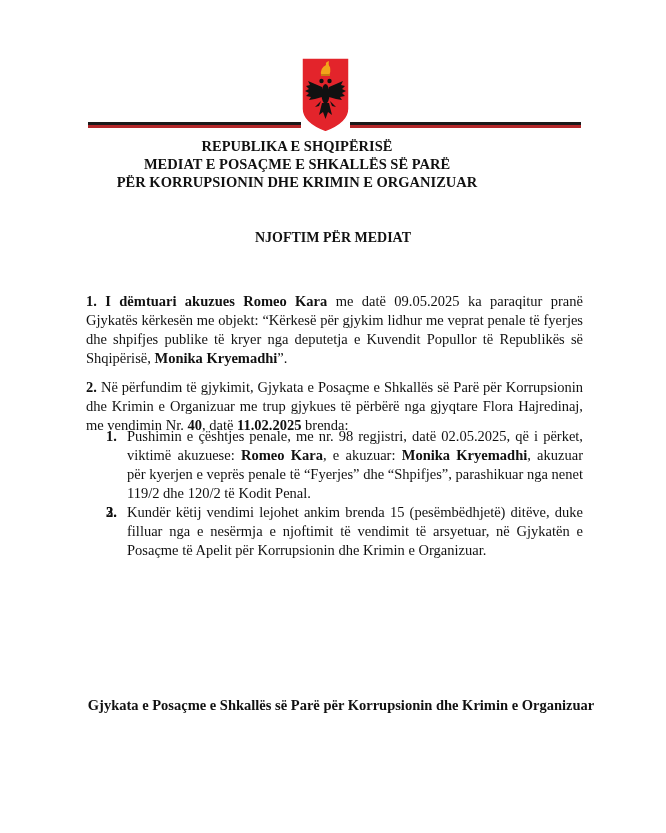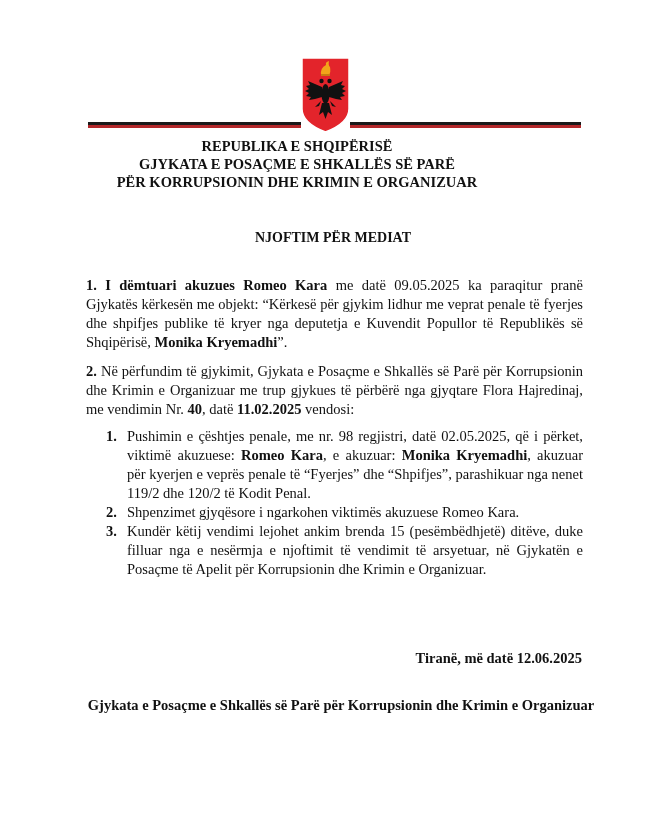--- a/index.html
+++ b/index.html
@@ -16,21 +16,21 @@
     .emblem { position: absolute; left: 300px; top: 57px; width: 51px; height: 76px; }
 
     .hdr { position: absolute; left: 0; width: 594px; text-align: center;
            font-weight: bold; font-size: 14.5px; line-height: 18px; }
     .hdr1 { top: 137px; }
 
     .title { position: absolute; top: 230px; left: 0; width: 666px; text-align: center;
              font-weight: bold; font-size: 14px; }
 
     .para { position: absolute; left: 86px; width: 497px; font-size: 14.5px; line-height: 19px;
-            text-align: justify; }
+            text-align: justify; margin-top: 16px; }
     .p1 { top: 276px; }
     .p2 { top: 362px; }
     b { font-weight: bold; }
     .last-line { text-align-last: left; }
 
     .list { position: absolute; left: 106px; width: 477px; top: 427px; font-size: 14.5px; line-height: 19px; }
     .li { position: relative; padding-left: 21px; text-align: justify; }
     .li .num { position: absolute; left: 0; top: 0; font-weight: bold; }
 
     .date { position: absolute; top: 650px; right: 84px; font-weight: bold; font-size: 14.5px; }
@@ -64,39 +64,38 @@
       <path d="M22 30 L8 24 L10 28 L6 29 L9 32 L5 34 L9 36 L6 39 L11 40 L9 43 L15 42 L22 40 Z"></path>
       <path d="M29 30 L43 24 L41 28 L45 29 L42 32 L46 34 L42 36 L45 39 L40 40 L42 43 L36 42 L29 40 Z"></path>
       <path d="M22 46 L19 58 L23 55 L25.5 62 L28 55 L32 58 L29 46 Z"></path>
       <path d="M21 44 L15 50 L19 49 Z"></path>
       <path d="M30 44 L36 50 L32 49 Z"></path>
     </g>
   </svg>
 
   <div class="hdr hdr1">
     <div>REPUBLIKA E SHQIPËRISË</div>
-    <div>GJYKATA E POSAÇME E SHKALLËS SË PARË</div>
+    <div>MEDIAT E POSAÇME E SHKALLËS SË PARË</div>
     <div>PËR KORRUPSIONIN DHE KRIMIN E ORGANIZUAR</div>
   </div>
 
   <div class="title">NJOFTIM PËR MEDIAT</div>
 
   <div class="para p1 last-line"><b>1.</b> <b>I dëmtuari akuzues Romeo Kara</b><span> me datë 09.05.2025 ka paraqitur pranë Gjykatës kërkesën me objekt: “Kërkesë për gjykim lidhur me veprat penale të fyerjes dhe shpifjes publike të kryer nga deputetja e Kuvendit Popullor të Republikës së Shqipërisë, </span><b>Monika Kryemadhi</b><span>”.</span></div>
 
-  <div class="para p2 last-line"><b>2.</b><span> Në përfundim të gjykimit, Gjykata e Posaçme e Shkallës së Parë për Korrupsionin dhe Krimin e Organizuar me trup gjykues të përbërë nga gjyqtare Flora Hajredinaj, me vendimin Nr. </span><b>40</b><span>, datë </span><b>11.02.2025</b><span> vendosi:</span></div>
+  <div class="para p2 last-line"><b>2.</b><span> Në përfundim të gjykimit, Gjykata e Posaçme e Shkallës së Parë për Korrupsionin dhe Krimin e Organizuar me trup gjykues të përbërë nga gjyqtare Flora Hajredinaj, me vendimin Nr. </span><b>40</b><span>, datë </span><b>11.02.2025</b><span> brenda:</span></div>
 
   <div class="list">
     <div class="li last-line">
       <span class="num">1.</span><span>Pushimin e çështjes penale, me nr. 98 regjistri, datë 02.05.2025, që i përket, viktimë akuzuese: </span><b>Romeo Kara</b><span>, e akuzuar: </span><b>Monika Kryemadhi</b><span>, akuzuar për kyerjen e veprës penale të “Fyerjes” dhe “Shpifjes”, parashikuar nga nenet 119/2 dhe 120/2 të Kodit Penal.</span>
     </div>
     <div class="li last-line">
-      <span class="num">2.</span><span>Shpenzimet gjyqësore i ngarkohen viktimës akuzuese Romeo Kara.</span>
+      <span class="num">2.</span>
     </div>
     <div class="li last-line">
       <span class="num">3.</span><span>Kundër këtij vendimi lejohet ankim brenda 15 (pesëmbëdhjetë) ditëve, duke filluar nga e nesërmja e njoftimit të vendimit të arsyetuar, në Gjykatën e Posaçme të Apelit për Korrupsionin dhe Krimin e Organizuar.</span>
     </div>
   </div>
 
-  <div class="date">Tiranë, më datë 12.06.2025</div>
 
   <div class="footer">Gjykata e Posaçme e Shkallës së Parë për Korrupsionin dhe Krimin e Organizuar</div>
 
 </div>
 
 </body></html>

